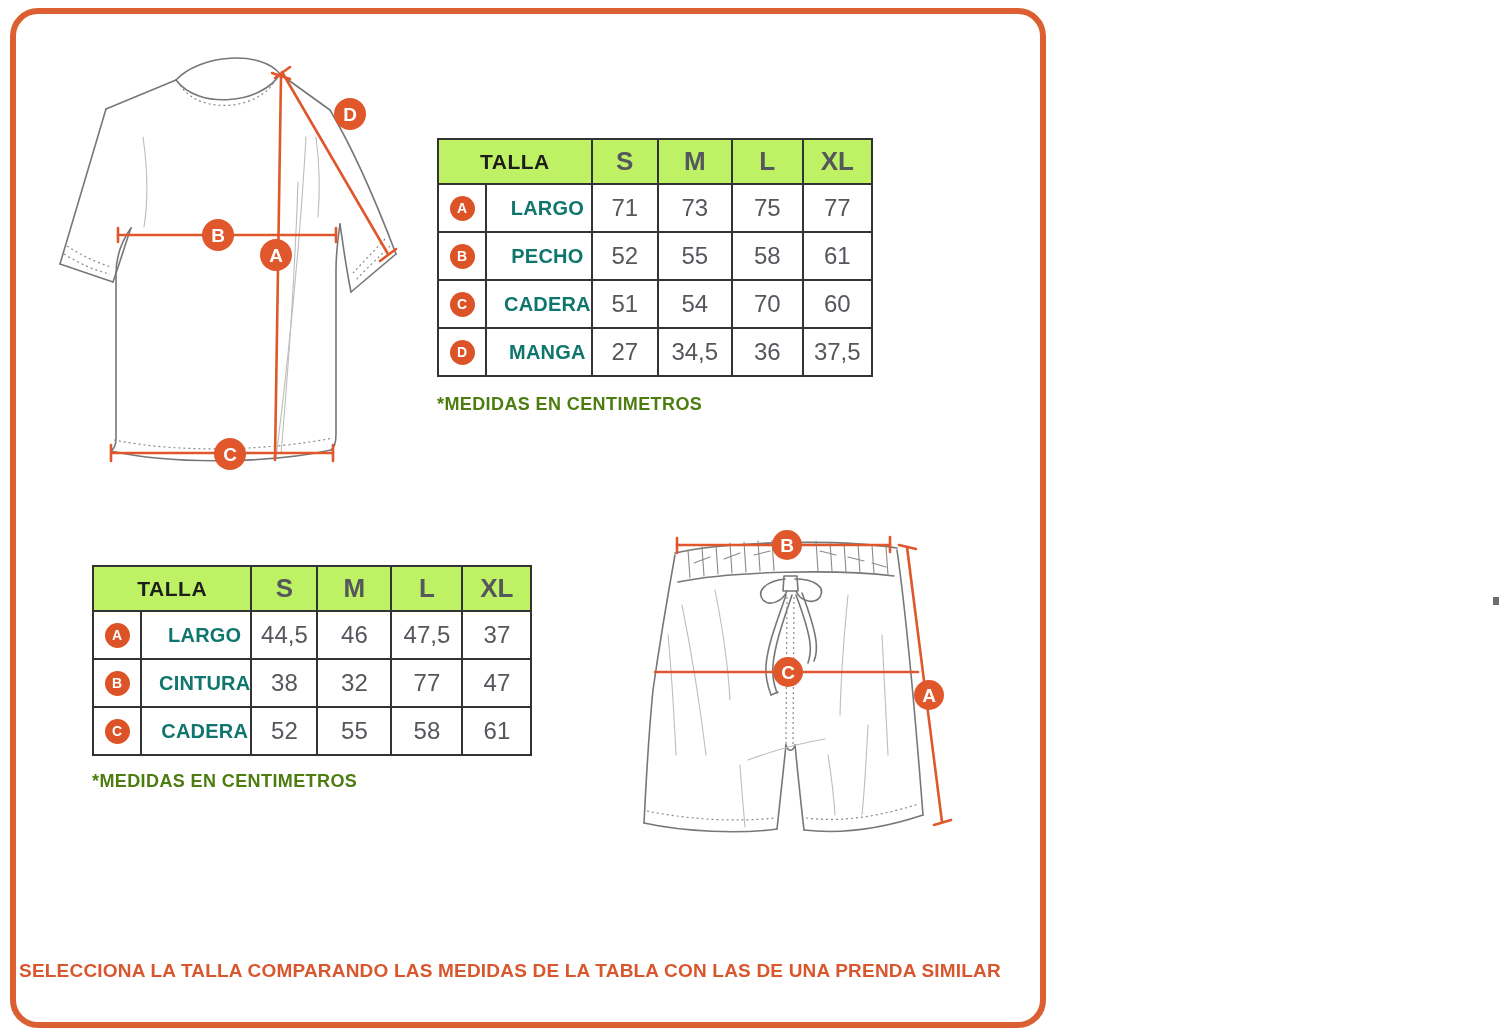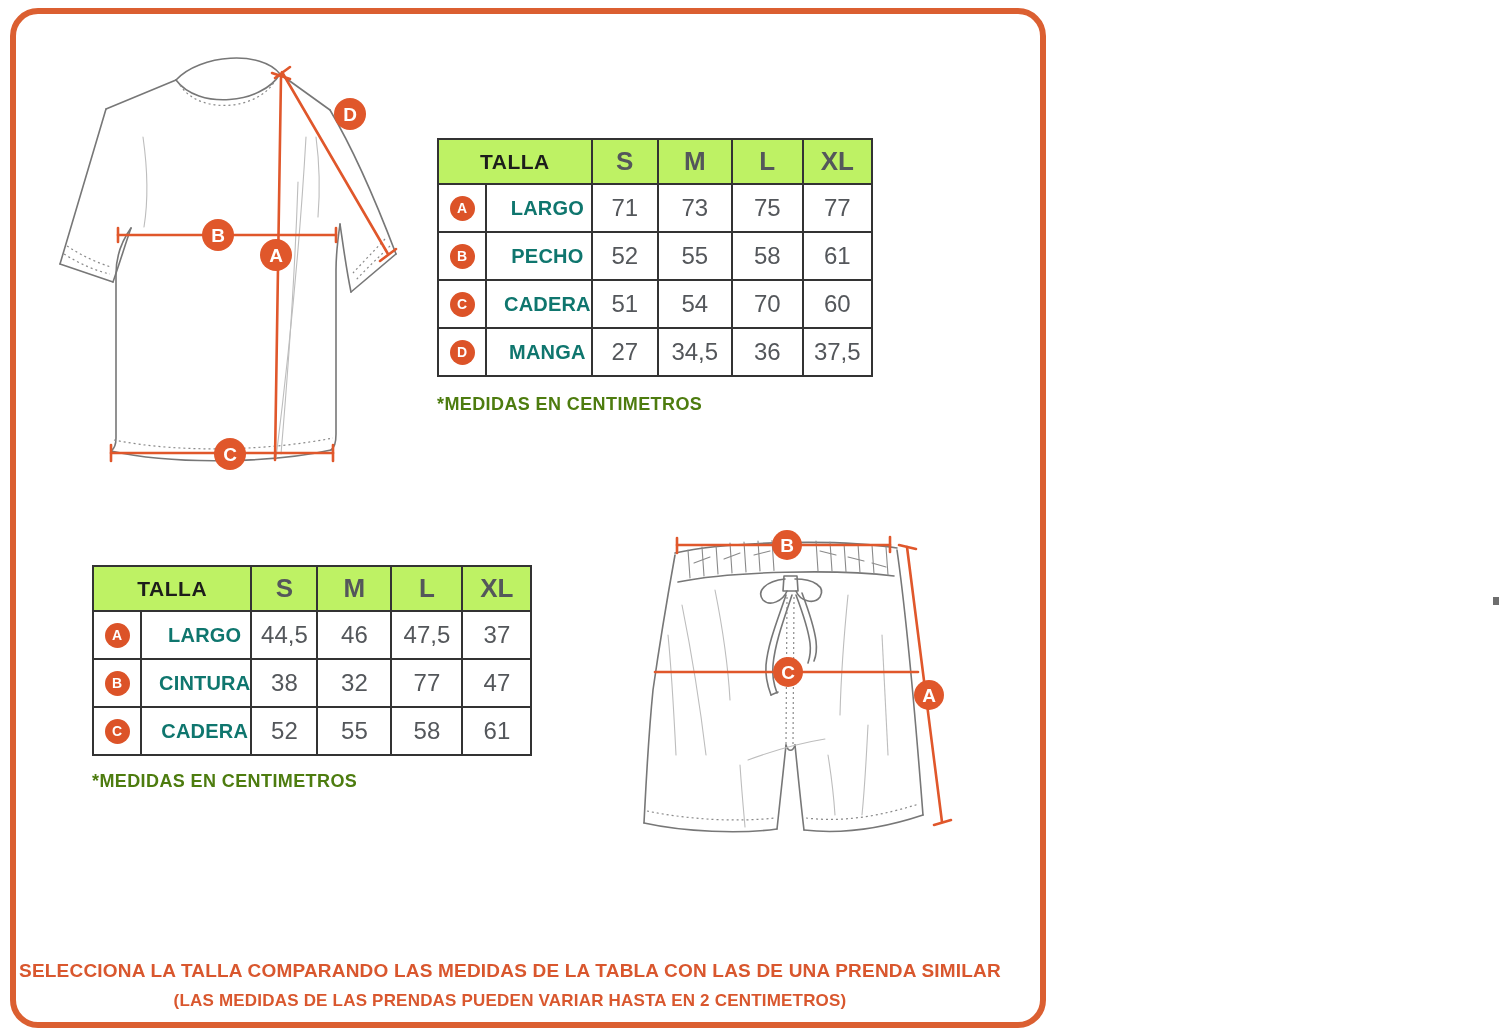--- a/index.html
+++ b/index.html
@@ -268,17 +268,16 @@
       <text class="badge-t" x="168" y="164">C</text>
     </g>
     <g>
       <circle class="badge-c" cx="309" cy="180" r="15"></circle>
       <text class="badge-t" x="309" y="187">A</text>
     </g>
   </svg>
 
   <div class="footer">
     <div class="l1">SELECCIONA LA TALLA COMPARANDO LAS MEDIDAS DE LA TABLA CON LAS DE UNA PRENDA SIMILAR</div>
-    <div class="l2">(LAS MEDIDAS DE LAS PRENDAS PUEDEN VARIAR HASTA EN 2 CENTIMETROS)</div>
   </div>
 
   <div class="artifact"></div>
 </div>
 
 </body></html>

